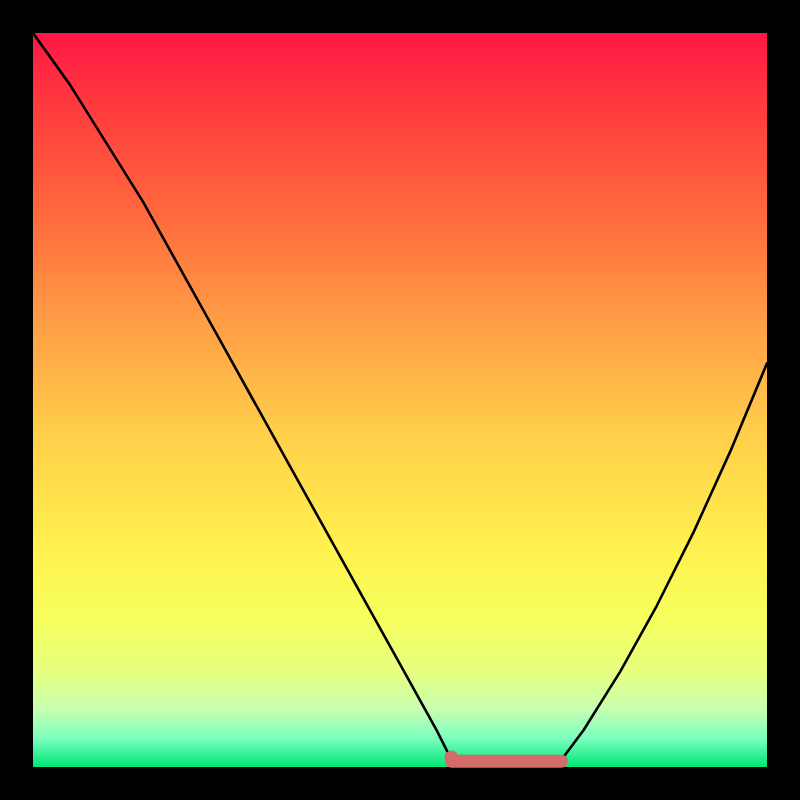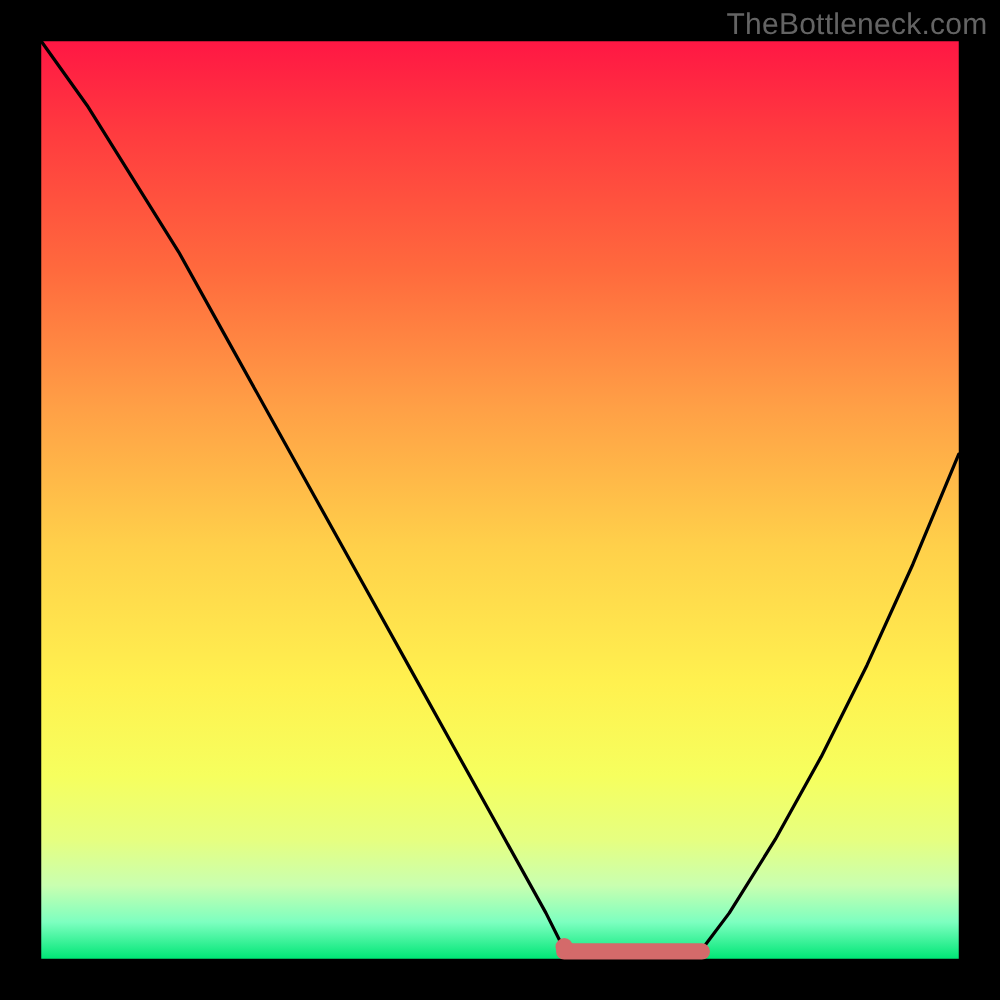--- a/index.html
+++ b/index.html
@@ -55,21 +55,20 @@
     top: 0;
     width: 734px;
     height: 734px;
     overflow: visible;
   }
 </style>
 </head>
 <body>
 
 <div class="frame">
-  <div class="watermark">TheBottleneck.com</div>
 
   <div class="plot-area">
     <svg class="curves" viewBox="0 0 734 734" preserveAspectRatio="none">
       <path id="curve-path" fill="none" stroke="#000000" stroke-width="2.6" stroke-linecap="round" stroke-linejoin="round" d="M0.00 0.00 L36.70 51.38 L73.40 110.10 L110.10 168.82 L146.80 234.88 L183.50 300.94 L220.20 367.00 L256.90 433.06 L293.60 499.12 L330.30 565.18 L367.00 631.24 L403.70 697.30 L418.38 726.66 L440.40 734.00 L477.10 734.00 L513.80 734.00 L528.48 726.66 L550.50 697.30 L587.20 638.58 L623.90 572.52 L660.60 499.12 L697.30 418.38 L734.00 330.30 "></path>
       <path id="optimal-path" fill="none" stroke="#d46a6a" stroke-width="13" stroke-linecap="round" d="M418.38 728.13 L528.48 728.13 "></path>
       <circle id="marker-dot" r="7" fill="#d46a6a" cx="418.38" cy="724.46"></circle>
     </svg>
   </div>
 </div>
 

